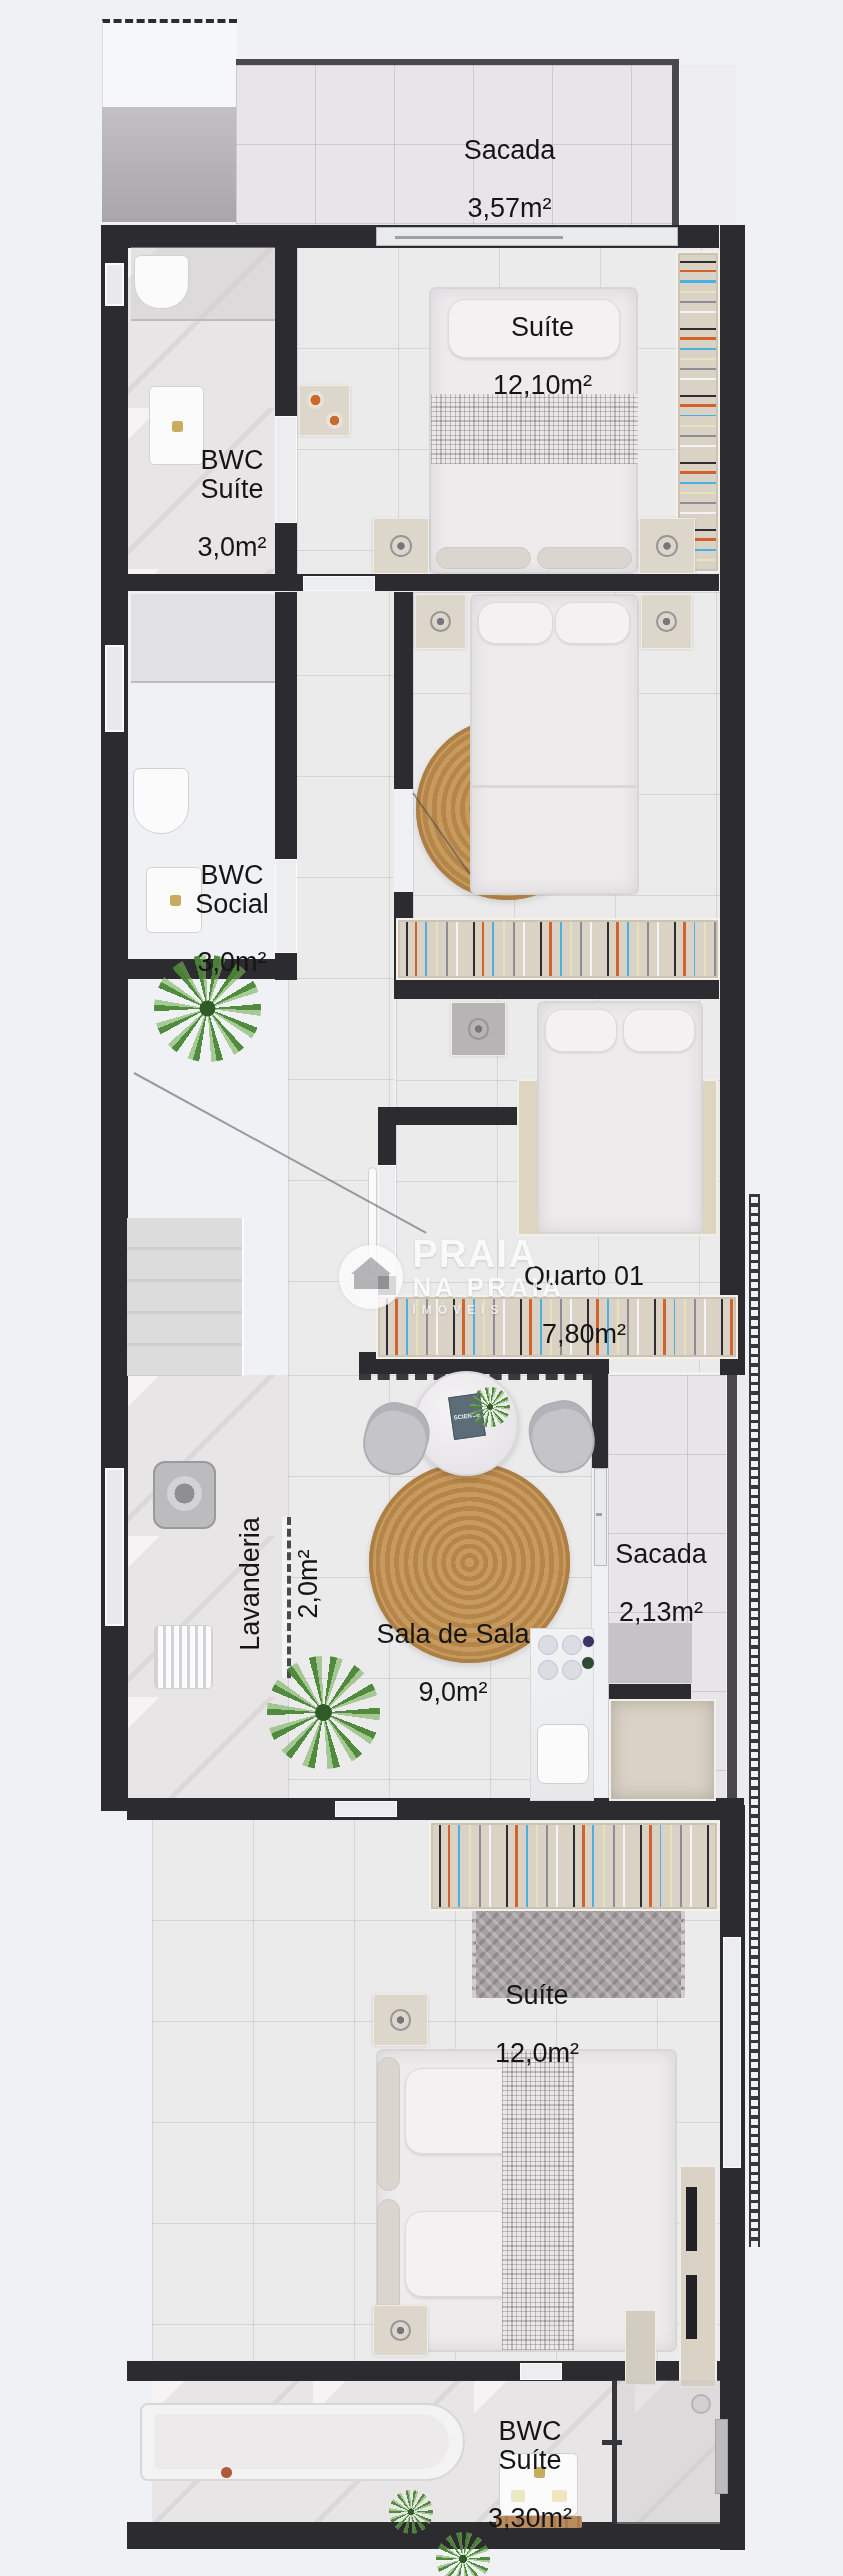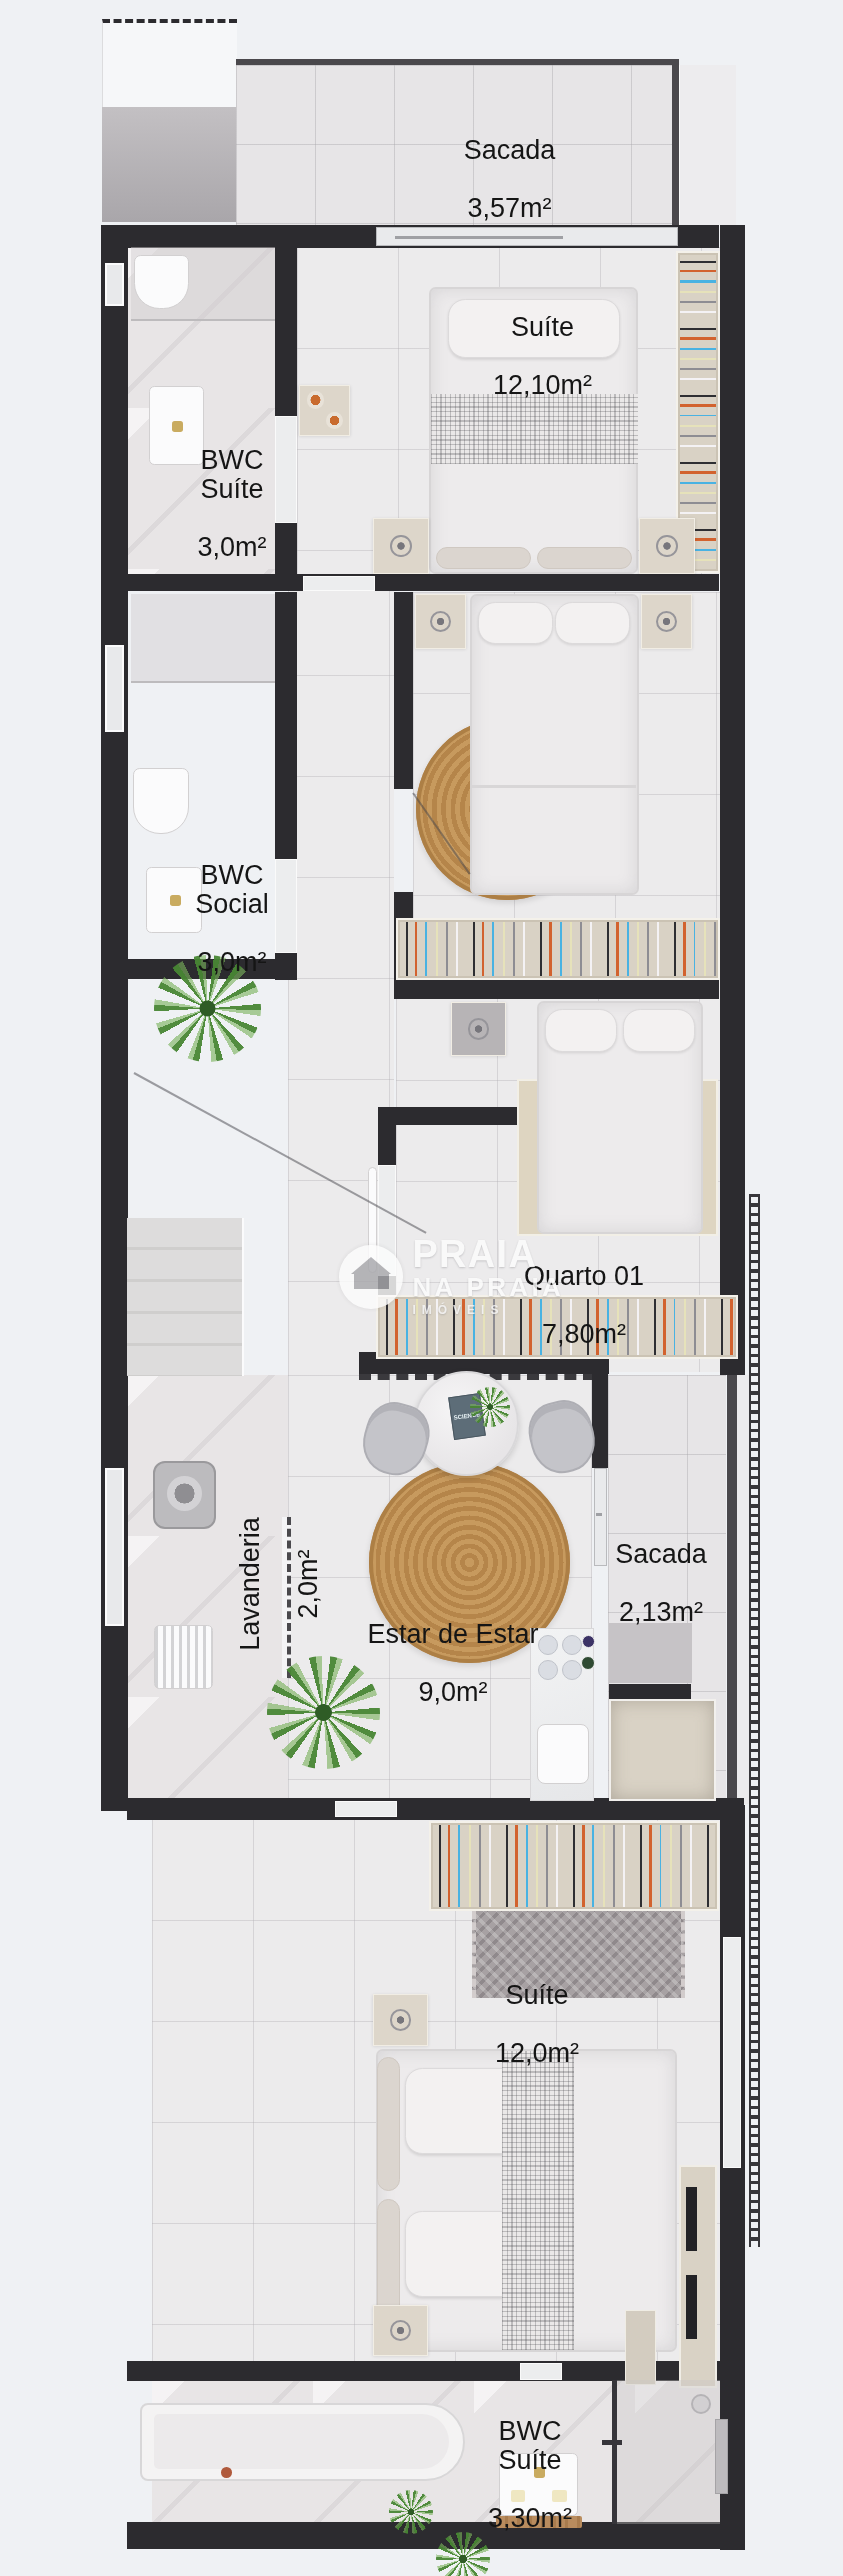--- a/index.html
+++ b/index.html
@@ -267,21 +267,21 @@
   </div>
   <div class="rlabel" id="lav-label" style="left:136px;top:1554px;width:201px;height:60px;transform:rotate(-90deg);">
     <span>Lavanderia</span>
     <span>2,0m²</span>
   </div>
   <div class="rlabel" style="left:590px;top:1511px;width:142px;">
     <span>Sacada</span>
     <span>2,13m²</span>
   </div>
   <div class="rlabel" style="left:349px;top:1591px;width:208px;">
-    <span>Estar de Estar</span>
+    <span>Sala de Sala</span>
     <span>9,0m²</span>
   </div>
   <div class="rlabel" style="left:449px;top:1952px;width:176px;">
     <span>Suíte</span>
     <span>12,0m²</span>
   </div>
   <div class="rlabel" style="left:443px;top:2388px;width:174px;">
     <span>BWC
 Suíte</span>
     <span>3,30m²</span>

